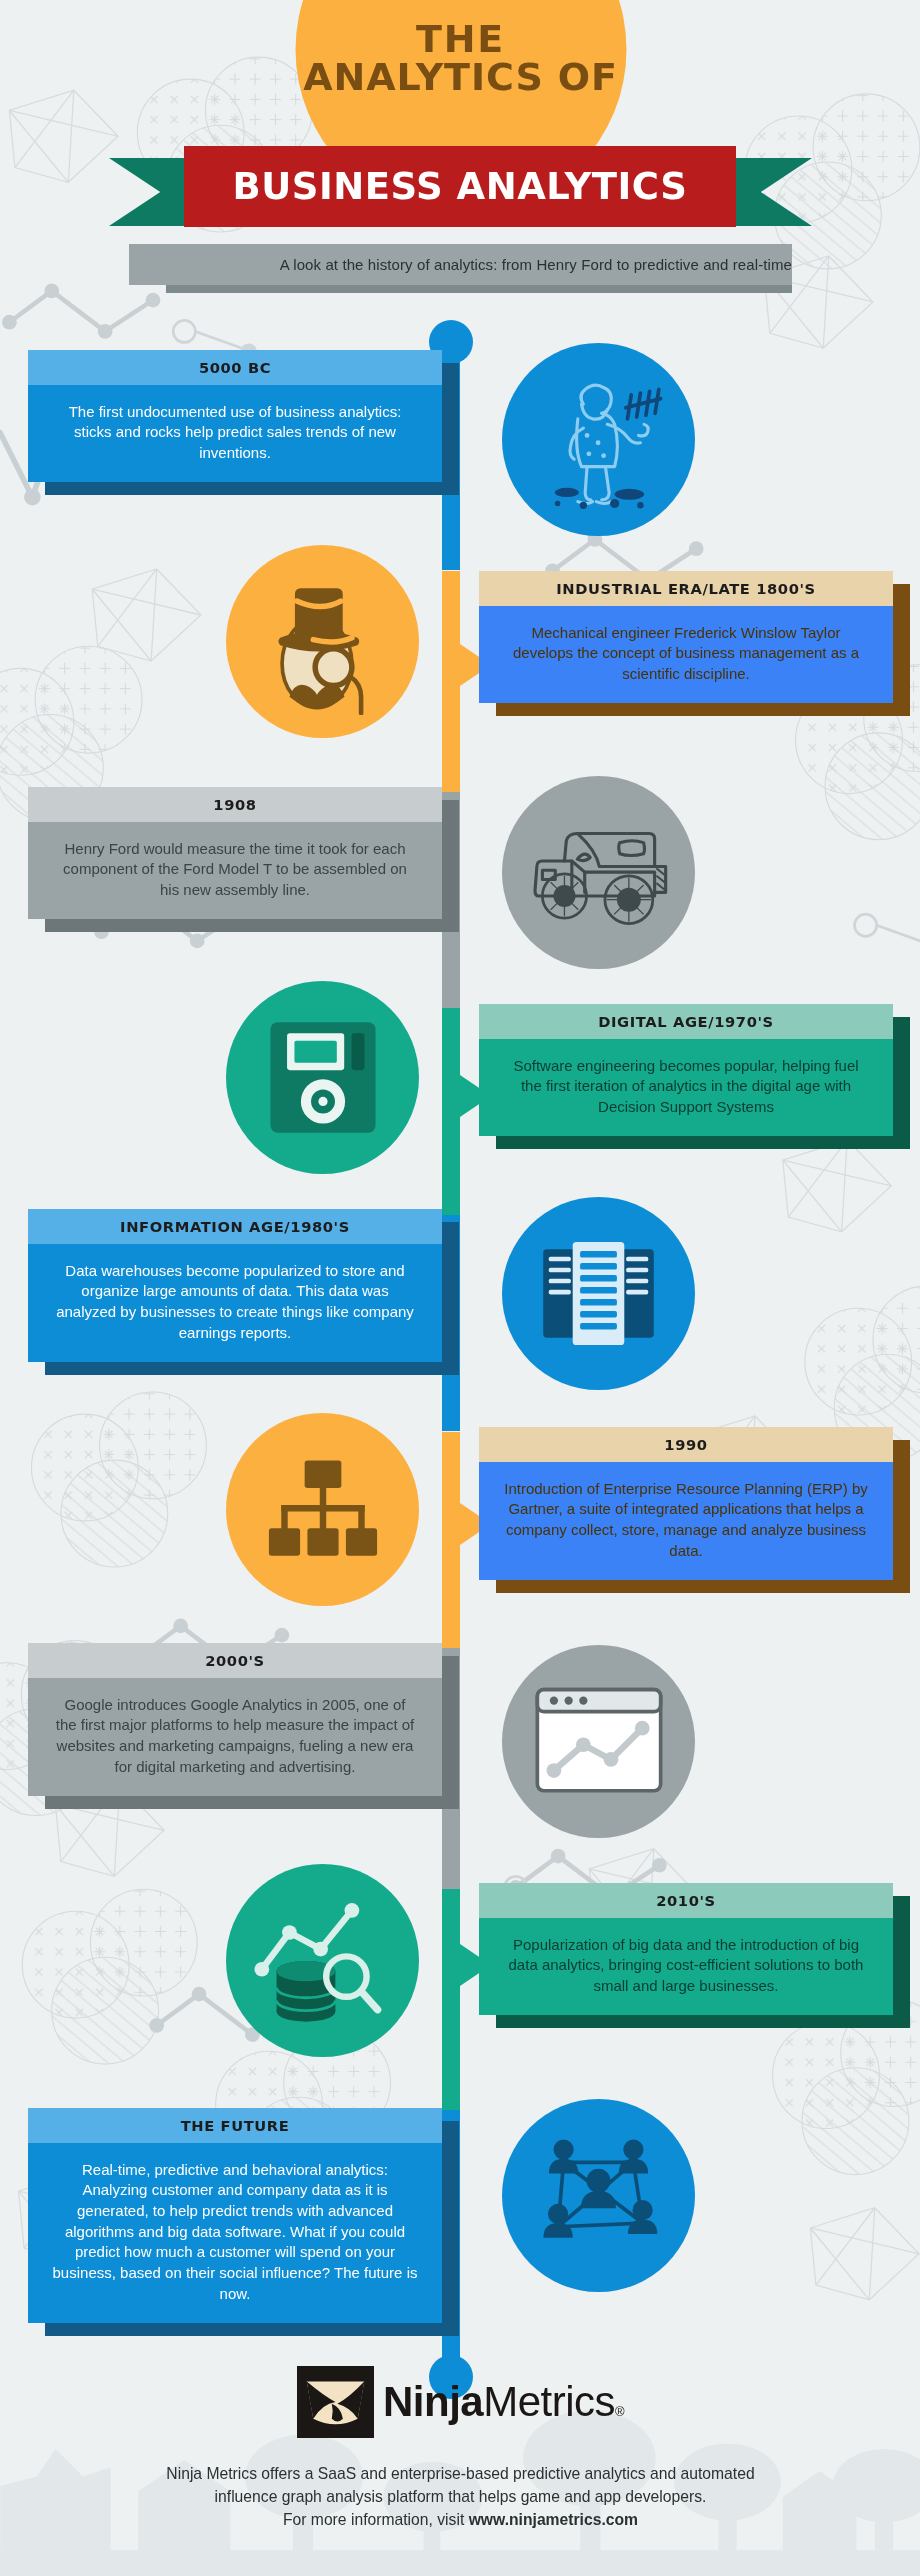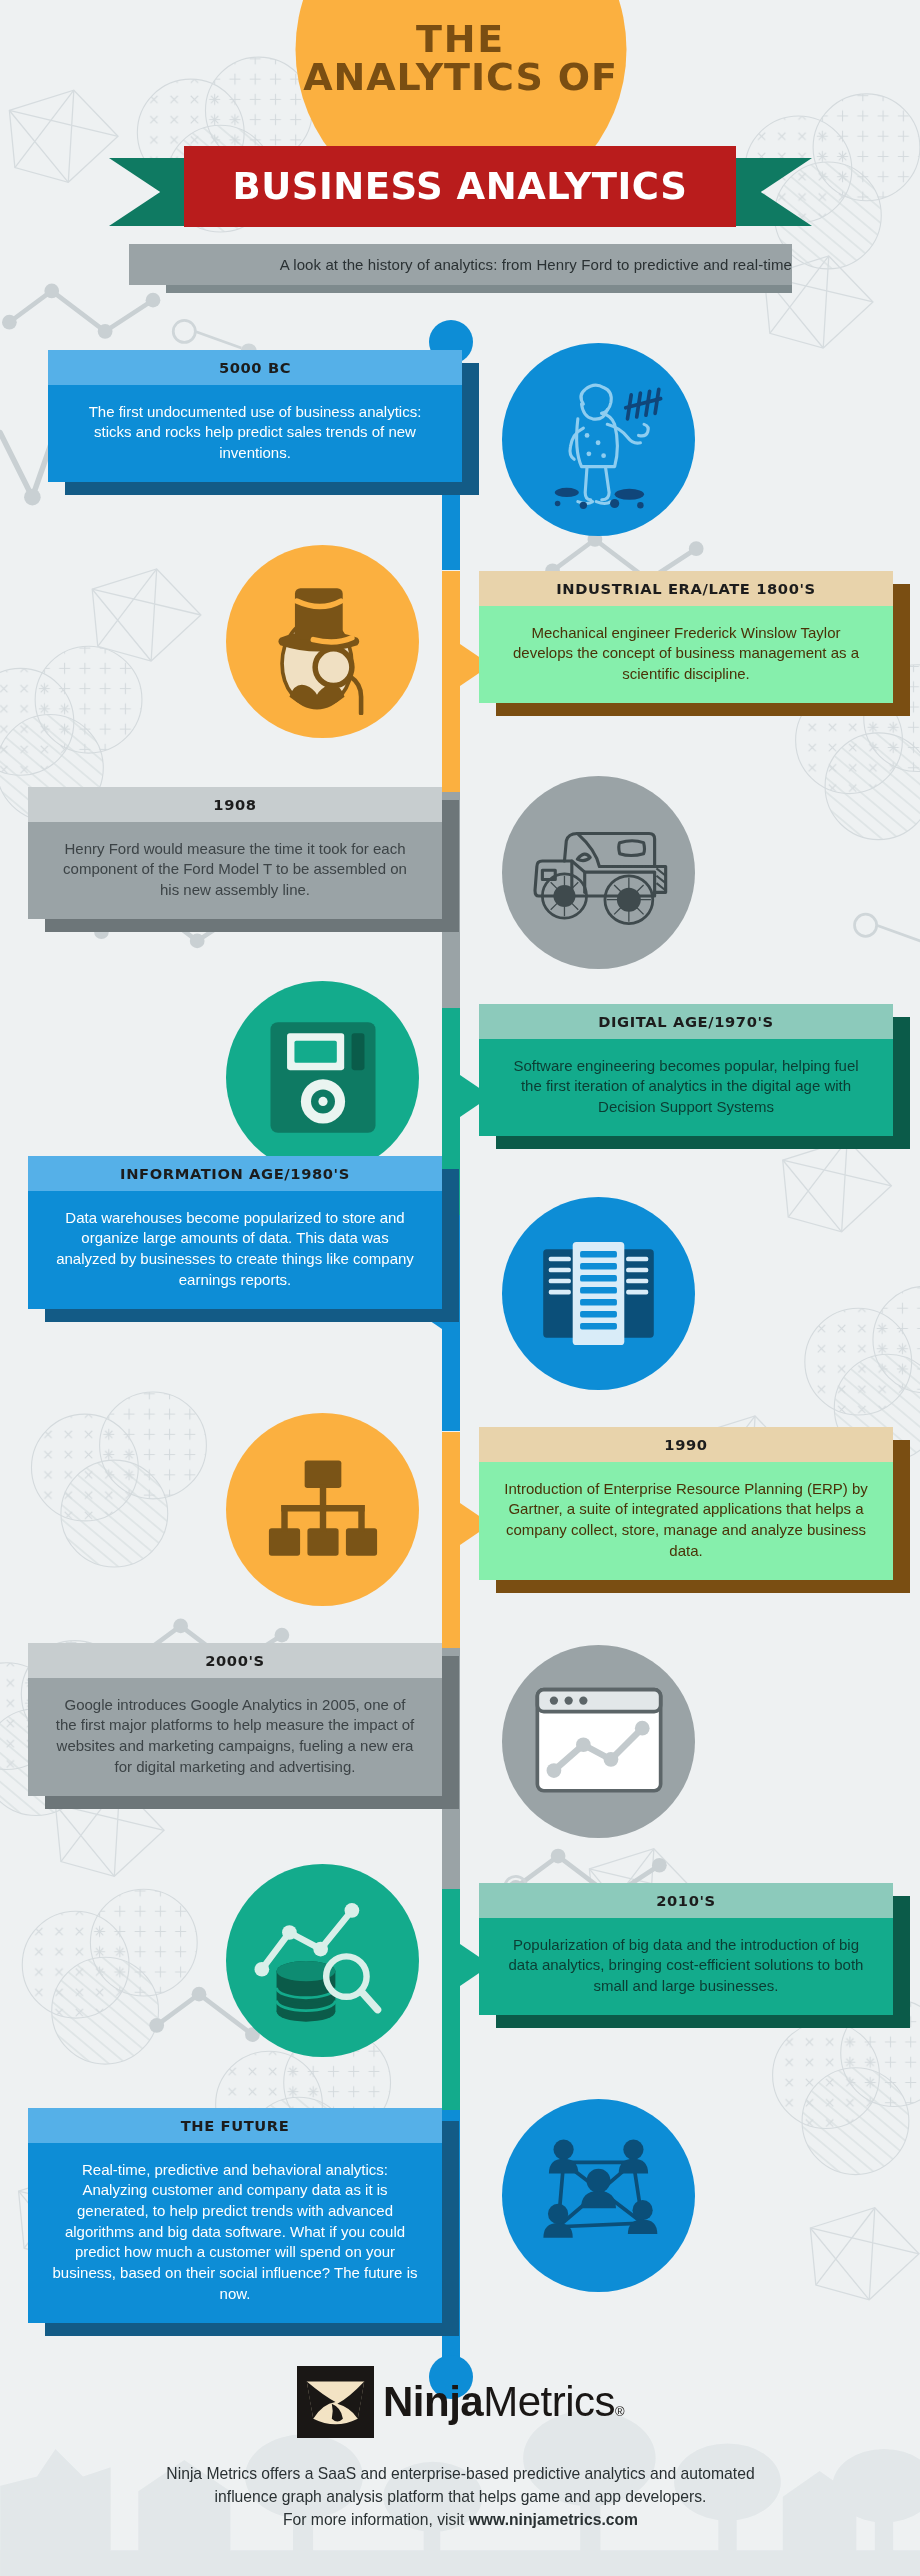--- a/index.html
+++ b/index.html
@@ -198,21 +198,21 @@
     font-family: "Liberation Sans", sans-serif;
     font-size: 15px;
     line-height: 1.38;
   }
 
   
   .v-blue   .card-head { background: #55b0e8; }
   .v-blue   .card-body { background: #0d8dd6; color: #ffffff; }
   .v-blue   .card-shadow { background: #135b86; }
   .v-orange .card-head { background: #e8d3ab; }
-  .v-orange .card-body { background: #86efac; color: #4a3207; }
+  .v-orange .card-body { background: #3b82f6; color: #4a3207; }
   .v-orange .card-shadow { background: #7a4e12; }
   .v-gray   .card-head { background: #c7cdcf; }
   .v-gray   .card-body { background: #9aa3a6; color: #3c4346; }
   .v-gray   .card-shadow { background: #6d7679; }
   .v-green  .card-head { background: #8ccabb; }
   .v-green  .card-body { background: #13ab8c; color: #0b3d33; }
   .v-green  .card-shadow { background: #0b5b49; }
 
   
   .icon-circle {
@@ -410,21 +410,21 @@
   <div class="spine-arrow left" style="top:407px;  background:#0d8dd6;"></div>
   <div class="spine-arrow right" style="top:644px;  background:#fbb040;"></div>
   <div class="spine-arrow left" style="top:865px;  background:#9aa3a6;"></div>
   <div class="spine-arrow right" style="top:1075px; background:#13ab8c;"></div>
   <div class="spine-arrow left" style="top:1287px; background:#0d8dd6;"></div>
   <div class="spine-arrow right" style="top:1503px; background:#fbb040;"></div>
   <div class="spine-arrow left" style="top:1731px; background:#9aa3a6;"></div>
   <div class="spine-arrow right" style="top:1944px; background:#13ab8c;"></div>
   <div class="spine-arrow left" style="top:2180px; background:#0d8dd6;"></div>
 
-  <div class="card left v-blue" style="top:350px;margin-left:20px;">
+  <div class="card left v-blue" style="top:350px;">
     <div class="card-shadow"></div>
     <div class="card-head">
       <span>5000 BC</span>
     </div>
     <div class="card-body">The first undocumented use of business analytics: sticks and rocks help predict sales trends of new inventions.</div>
   </div>
   <div class="icon-circle right c-blue" style="top:343px;">
     <svg width="138" height="138" viewBox="0 0 150 150">
       <g stroke="#8ecdf0" stroke-width="3.4" fill="none" stroke-linecap="round" stroke-linejoin="round">
         <path d="M58 36 q-6 -10 2 -16 q10 -8 20 -2 q10 4 8 16 q-2 10 -10 12"></path>
@@ -527,21 +527,21 @@
       <rect x="8" y="10" width="114" height="120" rx="8" fill="#0e7a63"></rect>
       <rect x="26" y="22" width="62" height="40" rx="3" fill="#eaf5f1"></rect>
       <rect x="34" y="30" width="46" height="24" rx="2" fill="#13ab8c"></rect>
       <rect x="96" y="22" width="14" height="40" rx="3" fill="#0a5c4a"></rect>
       <circle cx="65" cy="96" r="24" fill="#eaf5f1"></circle>
       <circle cx="65" cy="96" r="13" fill="#0e7a63"></circle>
       <circle cx="65" cy="96" r="5" fill="#eaf5f1"></circle>
     </svg>
   </div>
 
-  <div class="card left v-blue" style="top:1156px;border-radius:6px;">
+  <div class="card left v-blue" style="top:1209px;border-radius:6px;">
     <div class="card-shadow"></div>
     <div class="card-head">
       <span>INFORMATION AGE/1980'S</span>
     </div>
     <div class="card-body">Data warehouses become popularized to store and organize large amounts of data. This data was analyzed by businesses to create things like company earnings reports.</div>
   </div>
   <div class="icon-circle right c-blue" style="top:1197px;">
     <svg width="129" height="129" viewBox="0 0 140 140">
       <rect x="10" y="22" width="36" height="96" rx="4" fill="#0b4f79"></rect>
       <rect x="94" y="22" width="36" height="96" rx="4" fill="#0b4f79"></rect>

